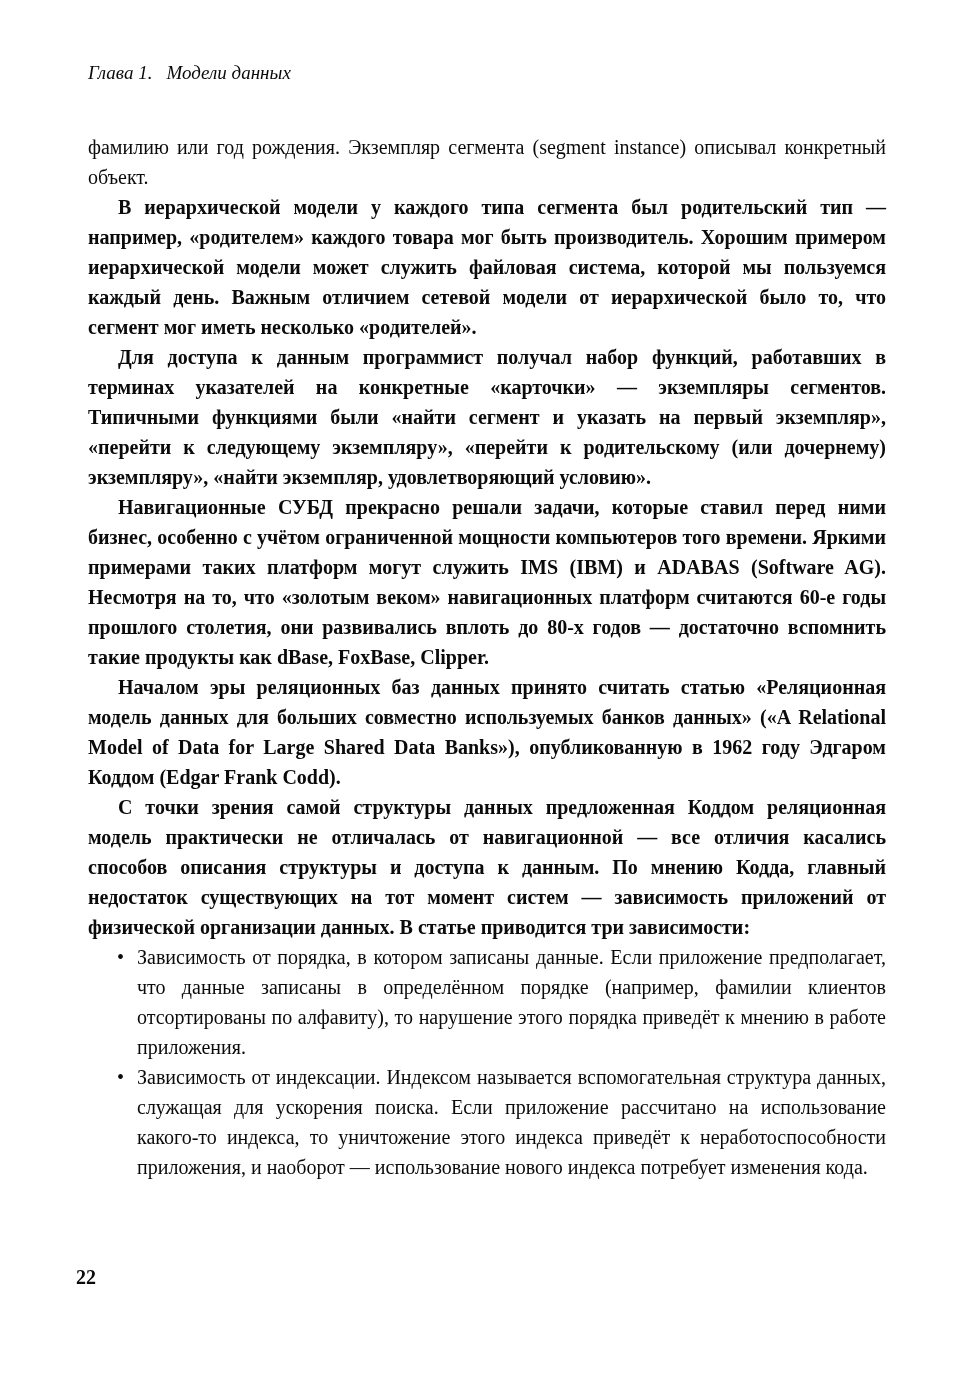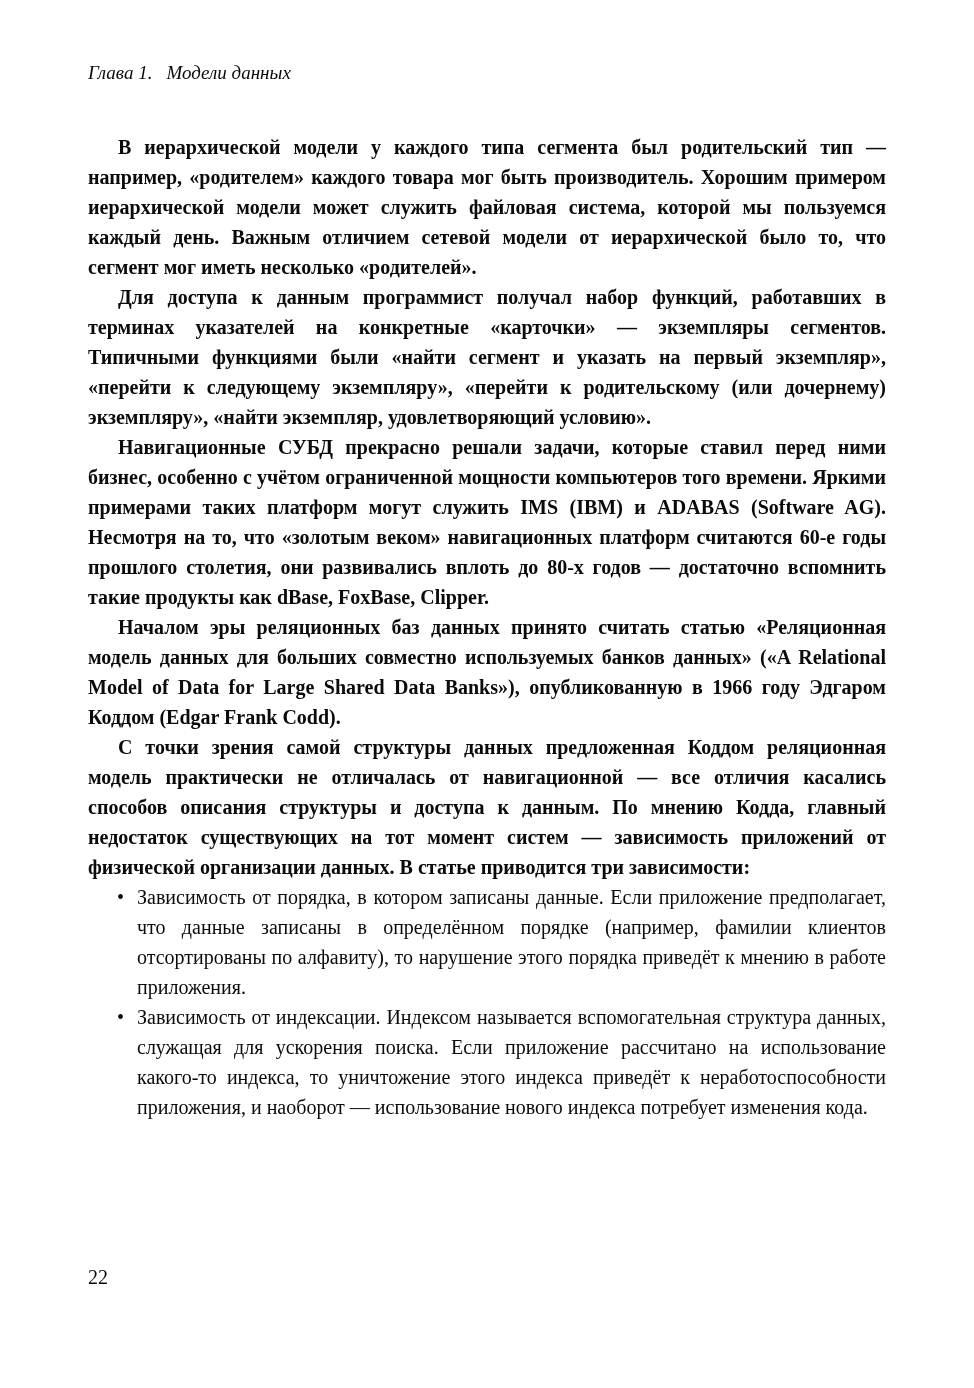--- a/index.html
+++ b/index.html
@@ -56,40 +56,42 @@
     width: 20px;
     flex: 0 0 20px;
   }
   .bullet-text {
     flex: 1 1 auto;
     text-align: justify;
     text-justify: inter-word;
   }
   .page-number {
     position: absolute;
-    left: 88px;
+    left: 76px;
     top: 1262px;
     font-size: 20px;
     line-height: 30px;
+    font-weight: bold;
   }
 </style>
 </head>
 <body>
 
 <div class="page">
 
   <div class="chapter-header">
     <span class="chapter-label">Глава 1.</span><span class="chapter-title">Модели данных</span>
   </div>
 
   <div class="body-text">
+    <p class="para">фамилию или год рождения. Экземпляр сегмента (segment instance) описывал конкретный объект.</p>
     <p class="para indented">В иерархической модели у каждого типа сегмента был родительский тип — например, «родителем» каждого товара мог быть производитель. Хорошим примером иерархической модели может служить файловая система, которой мы пользуемся каждый день. Важным отличием сетевой модели от иерархической было то, что сегмент мог иметь несколько «родителей».</p>
     <p class="para indented">Для доступа к данным программист получал набор функций, работавших в терминах указателей на конкретные «карточки» — экземпляры сегментов. Типичными функциями были «найти сегмент и указать на первый экземпляр», «перейти к следующему экземпляру», «перейти к родительскому (или дочернему) экземпляру», «найти экземпляр, удовлетворяющий условию».</p>
     <p class="para indented">Навигационные СУБД прекрасно решали задачи, которые ставил перед ними бизнес, особенно с учётом ограниченной мощности компьютеров того времени. Яркими примерами таких платформ могут служить IMS (IBM) и ADABAS (Software AG). Несмотря на то, что «золотым веком» навигационных платформ считаются 60-е годы прошлого столетия, они развивались вплоть до 80-х годов — достаточно вспомнить такие продукты как dBase, FoxBase, Clipper.</p>
-    <p class="para indented">Началом эры реляционных баз данных принято считать статью «Реляционная модель данных для больших совместно используемых банков данных» («A Relational Model of Data for Large Shared Data Banks»), опубликованную в 1966 году Эдгаром Коддом (Edgar Frank Codd).</p>
+    <p class="para indented">Началом эры реляционных баз данных принято считать статью «Реляционная модель данных для больших совместно используемых банков данных» («A Relational Model of Data for Large Shared Data Banks»), опубликованную в 1962 году Эдгаром Коддом (Edgar Frank Codd).</p>
     <p class="para indented">С точки зрения самой структуры данных предложенная Коддом реляционная модель практически не отличалась от навигационной — все отличия касались способов описания структуры и доступа к данным. По мнению Кодда, главный недостаток существующих на тот момент систем — зависимость приложений от физической организации данных. В статье приводится три зависимости:</p>
 
     <div class="bullet-list">
       <div class="bullet-item">
         <span class="bullet-marker">•</span>
         <span class="bullet-text">Зависимость от порядка, в котором записаны данные. Если приложение предполагает, что данные записаны в определённом порядке (например, фамилии клиентов отсортированы по алфавиту), то нарушение этого порядка приведёт к мнению в работе приложения.</span>
       </div>
       <div class="bullet-item">
         <span class="bullet-marker">•</span>
         <span class="bullet-text">Зависимость от индексации. Индексом называется вспомогательная структура данных, служащая для ускорения поиска. Если приложение рассчитано на использование какого-то индекса, то уничтожение этого индекса приведёт к неработоспособности приложения, и наоборот — использование нового индекса потребует изменения кода.</span>

